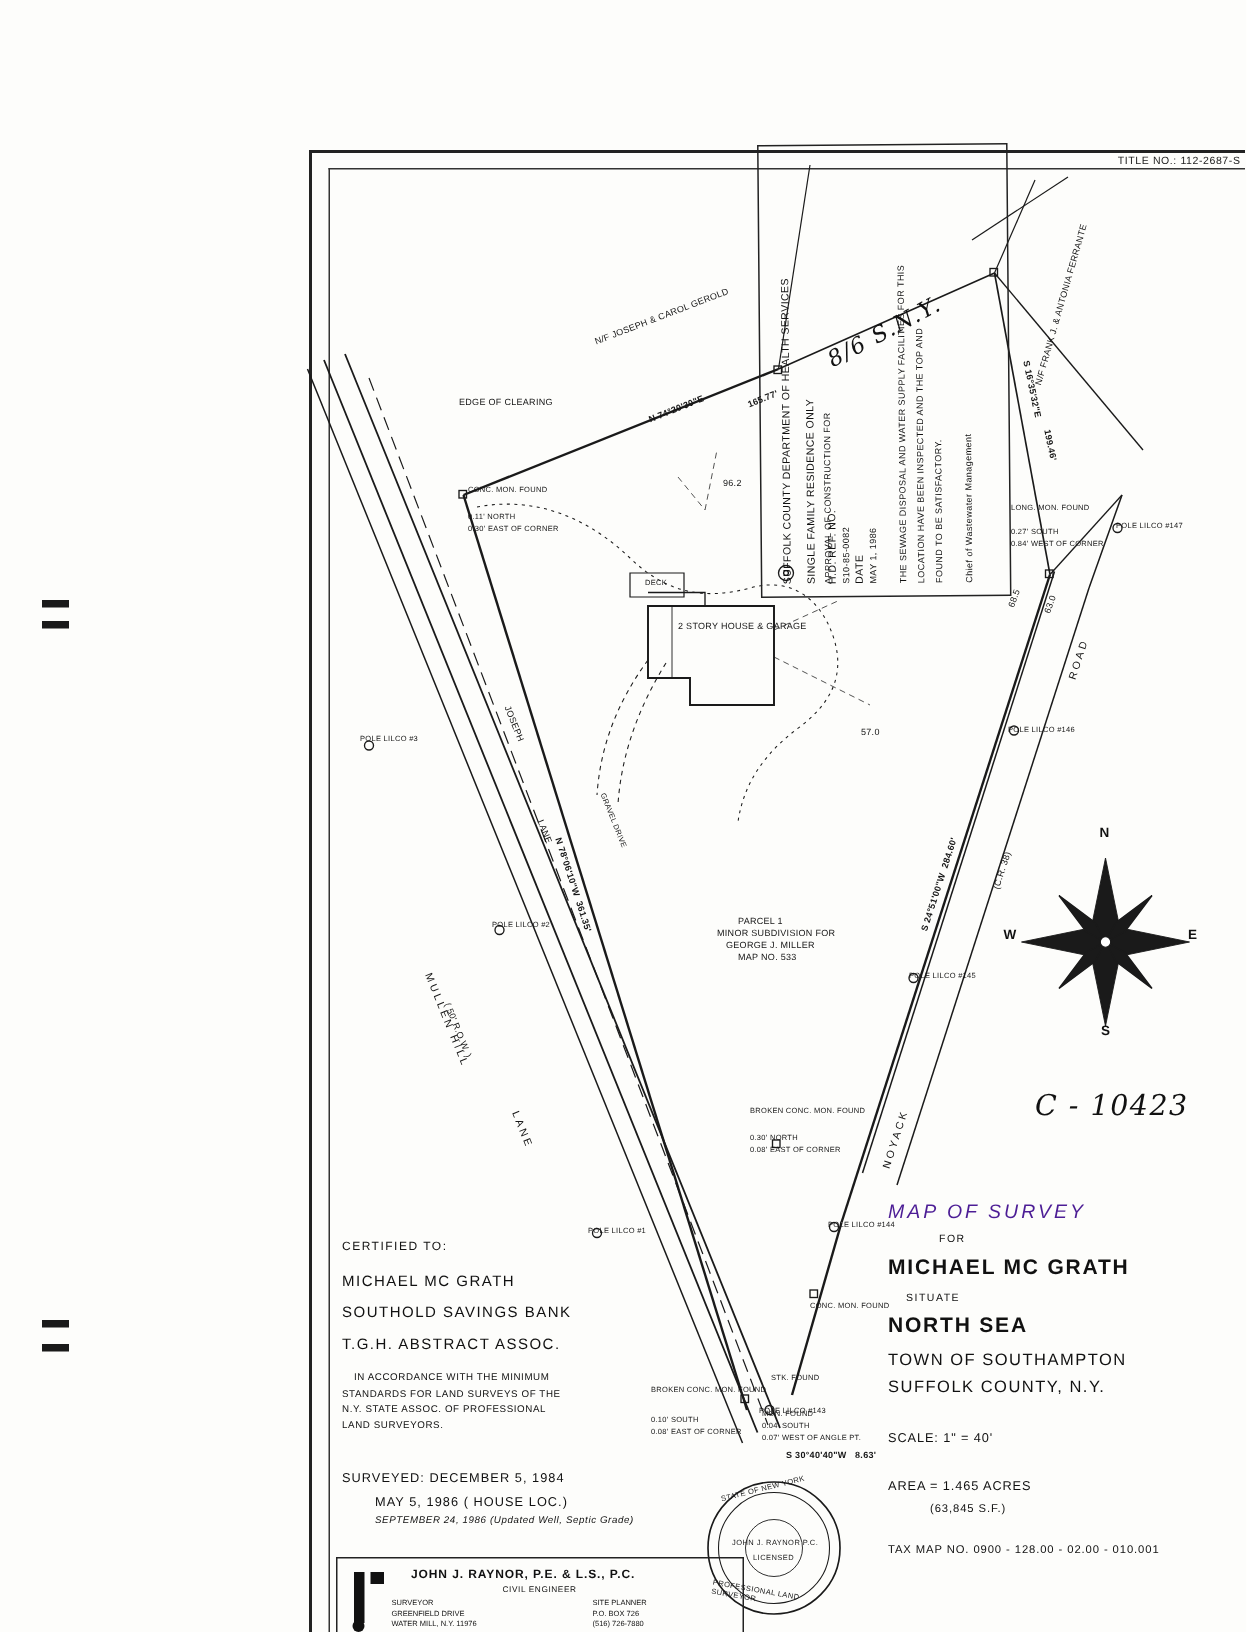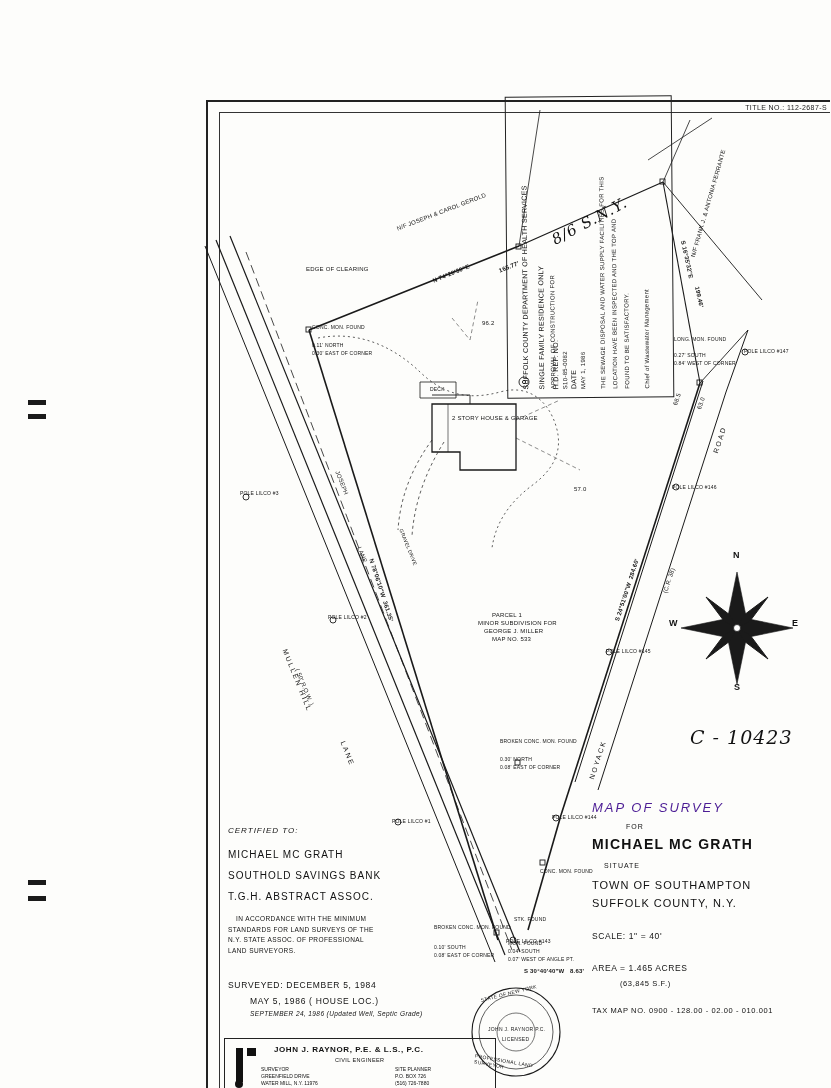--- a/index.html
+++ b/index.html
@@ -139,21 +139,21 @@
   .tb-med { font-size: 11px; letter-spacing: 1px; color: #111; }
   .tb-small { font-size: 8.5px; letter-spacing: 0.6px; color: #111; }
 
   
   .certblock {
     position: absolute;
     left: 228px;
     top: 826px;
     width: 200px;
   }
-  .cert-h { font-size: 8px; letter-spacing: 1px; font-style: italic; }
+  .cert-h { font-size: 8px; letter-spacing: 1px; }
   .cert-n { font-size: 10px; letter-spacing: 1px; }
   .cert-p { font-size: 6.5px; line-height: 1.65; letter-spacing: 0.4px; }
   .cert-s { font-size: 8.5px; letter-spacing: 0.7px; }
 
   
   .surveyor-box {
     position: absolute;
     left: 224px;
     top: 1038px;
     width: 270px;
@@ -389,20 +389,21 @@
     <div class="c-letter" style="left:120px; top:62px;">E</div>
     <div class="c-letter" style="left:62px; top:126px;">S</div>
     <div class="c-letter" style="left:-3px; top:62px;">W</div>
   </div>
 
   <div class="titleblock">
     <div class="tb-line" style="font-size:13px; letter-spacing:2px;">MAP OF SURVEY</div>
     <div class="tb-sub" style="margin:8px 0 6px 34px;">FOR</div>
     <div class="tb-big">MICHAEL MC GRATH</div>
     <div class="tb-sub" style="margin:10px 0 6px 12px;">SITUATE</div>
+    <div class="tb-big">NORTH SEA</div>
     <div class="tb-med" style="margin-top:10px;">TOWN OF SOUTHAMPTON</div>
     <div class="tb-med" style="margin-top:6px;">SUFFOLK COUNTY, N.Y.</div>
     <div class="tb-small" style="margin-top:22px;">SCALE: 1" = 40'</div>
     <div class="tb-small" style="margin-top:22px;">AREA = 1.465 ACRES</div>
     <div class="tb-small" style="margin:6px 0 0 28px; font-size:7.5px;">(63,845 S.F.)</div>
     <div class="tb-small" style="margin-top:18px; font-size:7.5px;">TAX MAP NO. 0900 - 128.00 - 02.00 - 010.001</div>
   </div>
 
   <div class="certblock">
     <div class="cert-h">CERTIFIED TO:</div>

